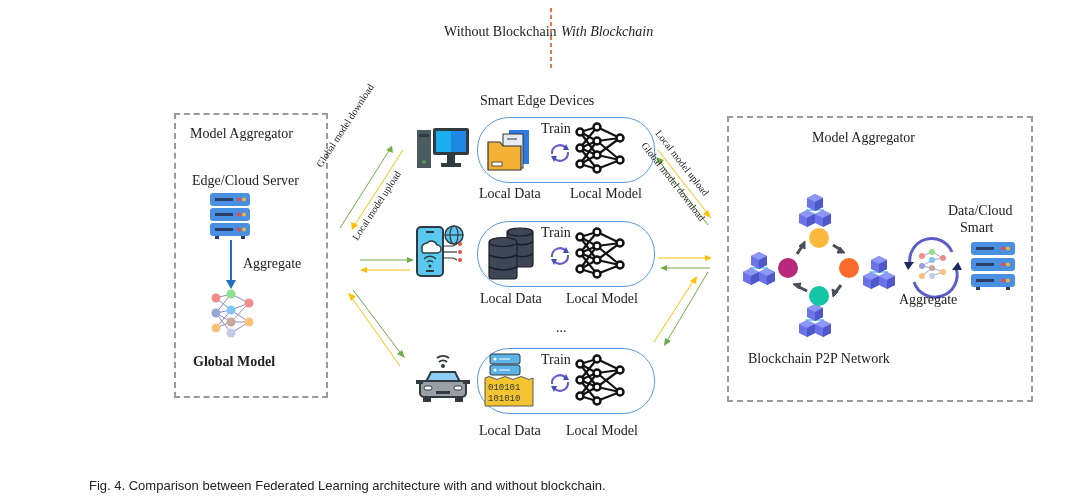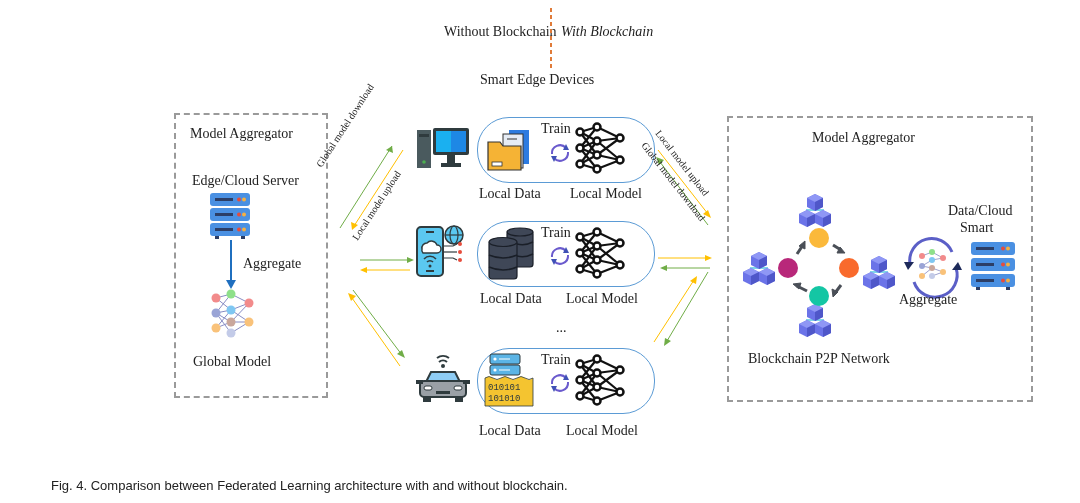--- a/index.html
+++ b/index.html
@@ -1,19 +1,19 @@
 <!DOCTYPE html>
 <html><head>
 <meta charset="utf-8">
 <style>
   html,body{margin:0;padding:0;background:#fff;}
   body{width:1080px;height:503px;position:relative;overflow:hidden;font-family:"Liberation Serif",serif;color:#222;}
   .abs{position:absolute;}
   .t{font-family:"Liberation Serif",serif;font-size:14px;color:#222;white-space:nowrap;}
-  .caption{font-family:"Liberation Sans",sans-serif;font-size:13px;color:#222;white-space:nowrap;}
+  .caption{font-family:"Liberation Sans",sans-serif;font-size:13px;color:#222;white-space:nowrap;margin-left:38px;}
   .dash-box{position:absolute;border:2px dashed #9a9a9a;box-sizing:border-box;}
   .pill{position:absolute;border:1.5px solid #5b9bd5;border-radius:32px;box-sizing:border-box;}
   svg{position:absolute;overflow:visible;}
 </style>
 </head>
 <body>
 
 <div class="abs t" style="left:404px;top:24px;margin-left:40px;">Without Blockchain</div>
 <svg style="left:549px;top:8px;" width="4" height="62">
   <line x1="2" y1="0" x2="2" y2="62" stroke="#e07b39" stroke-width="2" stroke-dasharray="4,3"></line>
@@ -64,40 +64,40 @@
   <circle cx="6" cy="8" r="4.5" fill="#f28b8b"></circle>
     <circle cx="6" cy="23" r="4.5" fill="#9aa4d6"></circle>
     <circle cx="6" cy="38" r="4.5" fill="#f9c27a"></circle>
   <circle cx="21" cy="4" r="4.5" fill="#8ee08a"></circle>
     <circle cx="21" cy="20" r="4.5" fill="#7fc7f2"></circle>
     <circle cx="21" cy="32" r="4.5" fill="#c9a79c"></circle>
     <circle cx="21" cy="43" r="4.5" fill="#c3cbe8"></circle>
   <circle cx="39" cy="13" r="4.5" fill="#f28b8b"></circle>
     <circle cx="39" cy="32" r="4.5" fill="#f9c27a"></circle>
 </svg>
-<div class="abs t" style="left:193px;top:354px;">Global Model</div>
+<div class="abs t" style="left:193px;top:354px;font-weight:bold;">Global Model</div>
 
 <svg style="left:330px;top:110px;" width="90" height="260">
   <line x1="10" y1="118" x2="62" y2="36" stroke="#70ad47" stroke-width="1"></line>
   <polygon points="62,36 56,40 63,43" fill="#70ad47"></polygon>
   <line x1="73" y1="40" x2="24" y2="116" stroke="#ffc000" stroke-width="1"></line>
   <polygon points="22,120 21,112 28,115" fill="#ffc000"></polygon>
   <line x1="30" y1="150" x2="80" y2="150" stroke="#70ad47" stroke-width="1"></line>
   <polygon points="84,150 77,147 77,153" fill="#70ad47"></polygon>
   <line x1="80" y1="160" x2="34" y2="160" stroke="#ffc000" stroke-width="1"></line>
   <polygon points="30,160 37,157 37,163" fill="#ffc000"></polygon>
   <line x1="23" y1="180" x2="72" y2="245" stroke="#70ad47" stroke-width="1"></line>
   <polygon points="75,248 67,244 72,240" fill="#70ad47"></polygon>
   <line x1="70" y1="256" x2="22" y2="188" stroke="#ffc000" stroke-width="1"></line>
   <polygon points="18,183 26,186 21,191" fill="#ffc000"></polygon>
 </svg>
 <div class="abs t" style="left:314px;top:163px;font-size:10px;transform:rotate(-57deg);transform-origin:left top;">Global model download</div>
 <div class="abs t" style="left:350px;top:236px;font-size:10px;transform:rotate(-57deg);transform-origin:left top;">Local model upload</div>
 
-<div class="abs t" style="left:480px;top:72px;">Smart Edge Devices</div>
+<div class="abs t" style="left:480px;top:93px;">Smart Edge Devices</div>
 
 <svg style="left:415px;top:126px;" width="56" height="44">
   <rect x="2" y="4" width="14" height="38" fill="#4a5a5e"></rect>
   <rect x="4" y="8" width="10" height="3" fill="#2f3b3e"></rect>
     <circle cx="9" cy="36" r="1.8" fill="#4caf50"></circle>
   <rect x="18" y="2" width="36" height="27" rx="2" fill="#2f3b3e"></rect>
   <rect x="21" y="5" width="15" height="21" fill="#1ab0f0"></rect>
     <rect x="36" y="5" width="15" height="21" fill="#1e88e5"></rect>
   <rect x="32" y="29" width="8" height="8" fill="#2f3b3e"></rect>
     <rect x="26" y="37" width="20" height="4" fill="#2f3b3e"></rect>

